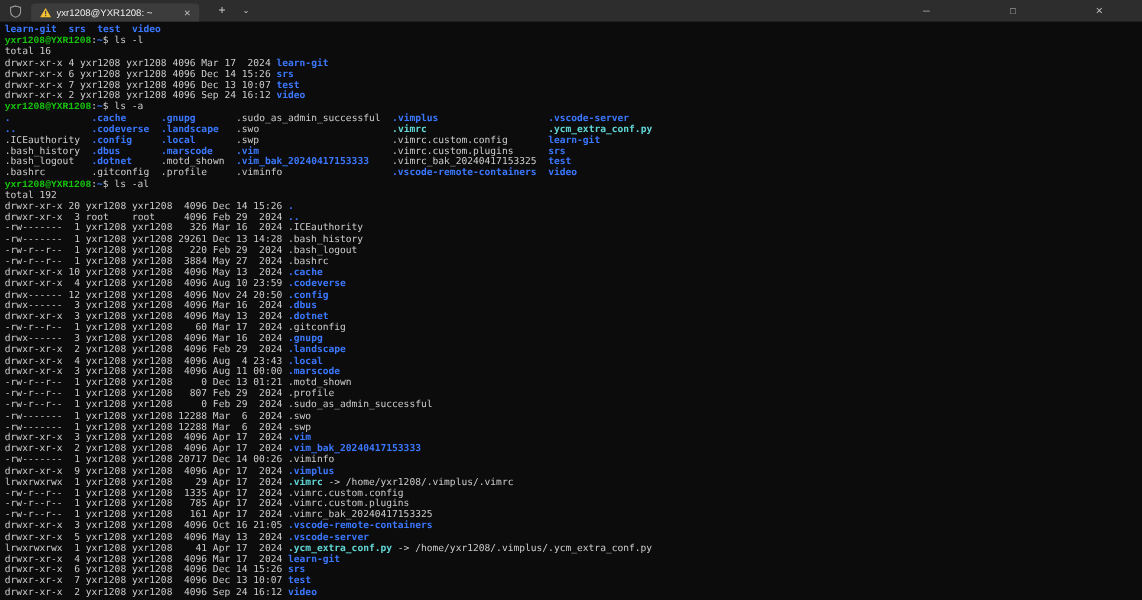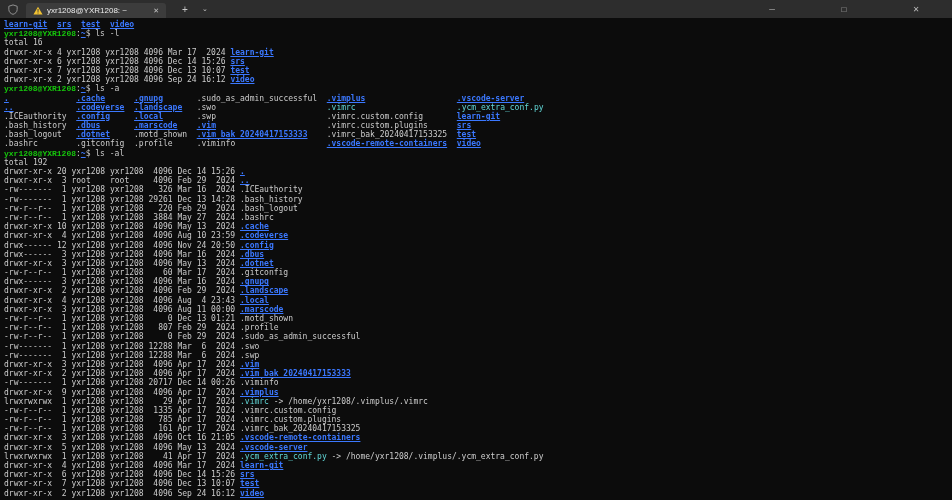--- a/index.html
+++ b/index.html
@@ -25,22 +25,22 @@
     width:18px;cursor:pointer;}
   .tb-spacer{flex:1;}
   .winctl{width:72px;display:flex;align-items:center;justify-content:center;font-size:8px;
     color:#b9b9b9;cursor:pointer;}
   .winctl.max{font-size:8px;}
   .terminal{flex:1;padding:2px 0 0 4px;white-space:pre;overflow:hidden;
     font-family:"DejaVu Sans Mono","Liberation Mono",monospace;font-size:8px;line-height:9.2px;}
   .line{height:9.2px;}
   .line .p{color:var(--fg);}
   .line .g{color:var(--prompt-green);font-weight:bold;font-family:Liberation Mono, monospace;}
-  .line .b{color:var(--dir-blue);font-weight:bold;text-decoration:underline;}
-  .line .c{color:var(--symlink-cyan);font-weight:normal;}
+  .line .b{color:var(--dir-blue);font-weight:bold;}
+  .line .c{color:var(--symlink-cyan);font-weight:bold;}
 </style>
 </head>
 <body>
 
 <div class="window">
   <div class="titlebar">
     <div class="win-icon">
       <svg width="10" height="11" viewBox="0 0 12 13" aria-hidden="true">
         <path d="M6 1 L11 2.6 V6.5 C11 9.6 8.8 11.4 6 12.3 C3.2 11.4 1 9.6 1 6.5 V2.6 Z" fill="none" stroke="#9a9a9a" stroke-width="1.1"></path>
       </svg>

